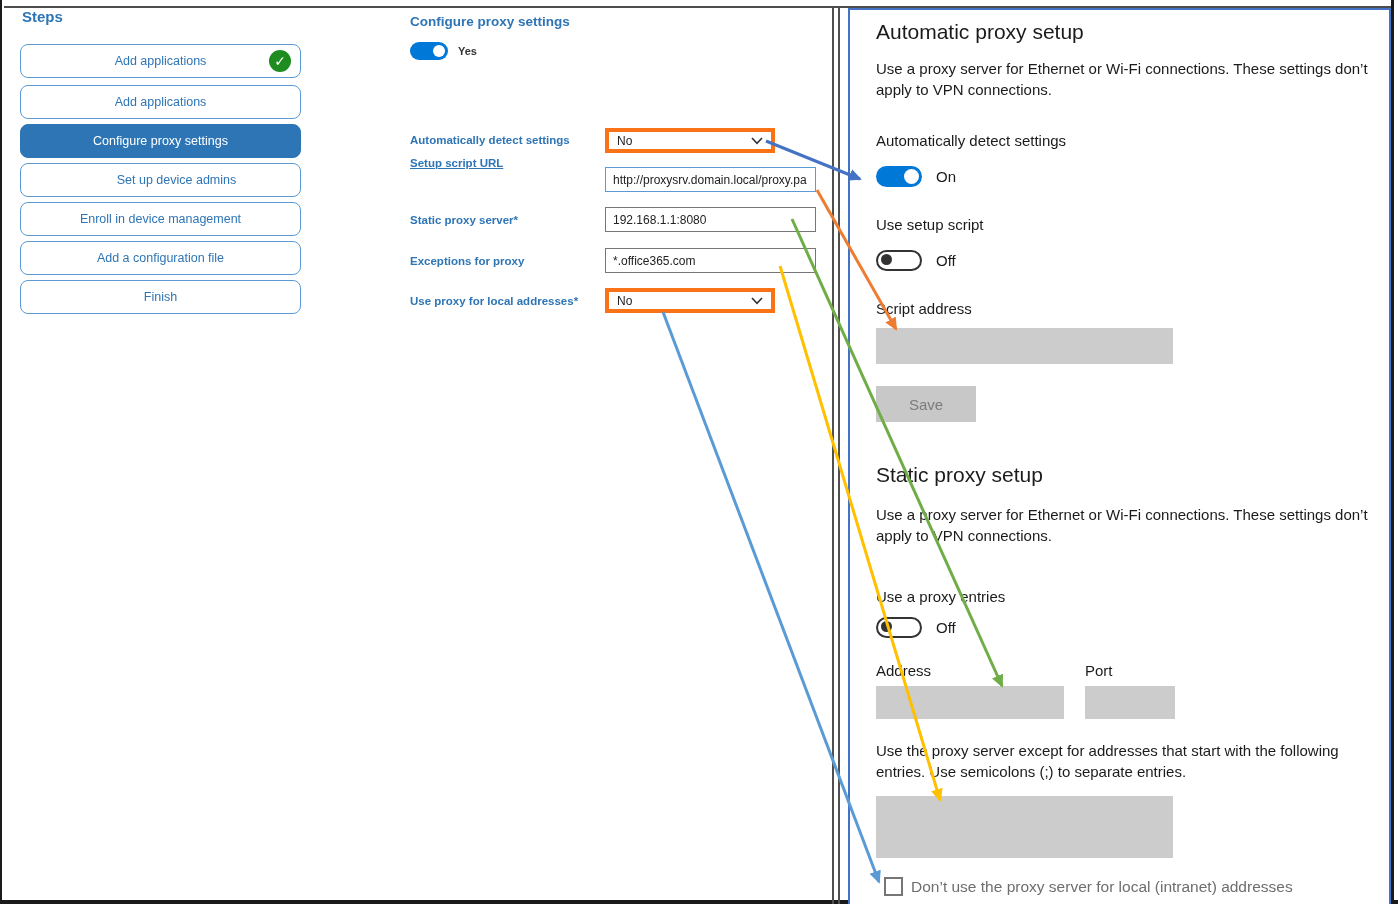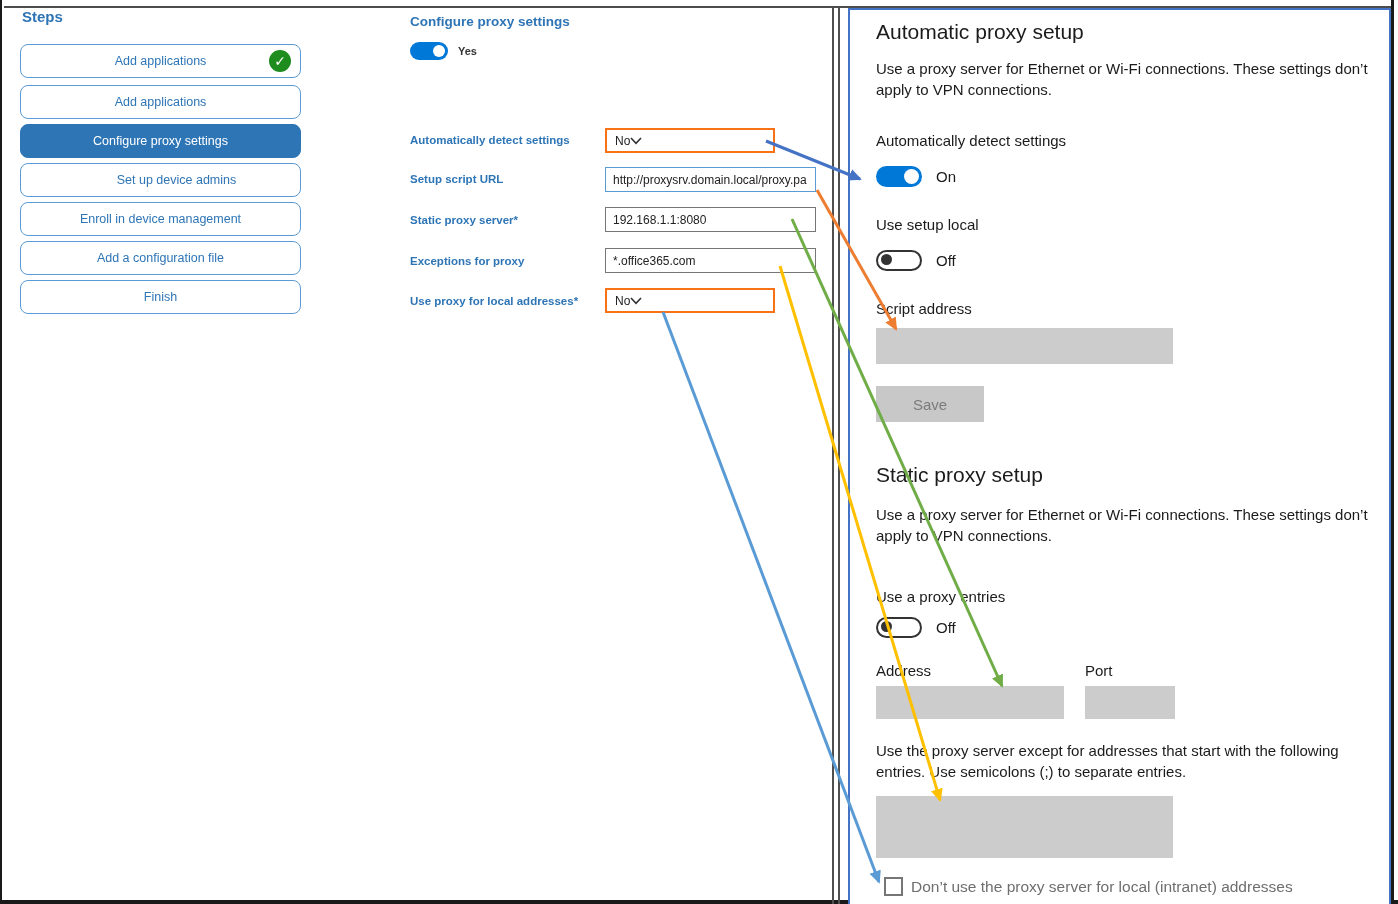--- a/index.html
+++ b/index.html
@@ -38,33 +38,33 @@
   .tgl-sm{width:38px;height:18px;}
   .tgl-lg{width:46px;height:21px;}
   .yes-label{left:458px;top:45px;font-size:11px;font-weight:bold;color:#333;}
   .fld-label{left:410px;width:195px;font-size:11.5px;font-weight:bold;color:#2E75B6;}
   .txt-input{
     left:605px;width:211px;height:25px;border:1px solid #767676;background:#fff;
     font-family:inherit;font-size:12px;color:#222;padding:0 7px;box-sizing:border-box;
   }
   .txt-input.focused{border:1.5px solid #5B9BD5;}
   .dropdown{
-    left:605px;width:170px;height:25px;border:2px solid #f97316;background:#fff;
+    left:605px;width:170px;height:25px;border:4px solid #f97316;background:#fff;
     font-size:12px;color:#222;display:flex;align-items:center;box-sizing:border-box;
-    padding:0 8px;cursor:pointer;
+    padding:0 8px;justify-content:space-between;cursor:pointer;
   }
   
   .win-panel{left:848px;top:8px;width:543px;height:900px;border:2px solid #4472C4;
     box-sizing:border-box;background:#fff;}
   .h-set{font-size:21px;font-weight:400;color:#1b1b1b;}
   .p-set{font-size:15px;line-height:21px;color:#1b1b1b;width:512px;}
   .lbl-set{font-size:15px;color:#1b1b1b;}
   .state-label{font-size:15px;color:#1b1b1b;}
   .gray-box{background:#cccccc;}
-  .save-btn{left:876px;top:386px;width:108px;height:36px;background:#c8c8c8;border:none;
+  .save-btn{left:876px;top:386px;width:100px;height:36px;background:#c8c8c8;border:none;
     color:#7b7b7b;font-size:15px;font-family:inherit;cursor:pointer;}
   .chk{left:884px;top:877px;width:19px;height:19px;border:2px solid #767676;background:#fff;
     box-sizing:border-box;cursor:pointer;}
   .chk-label{left:911px;top:878px;font-size:15.5px;color:#6e6e6e;}
   .port-label{left:1085px;}
   #arrow-layer{position:absolute;left:0;top:0;pointer-events:none;}
 </style>
 </head>
 <body>
 
@@ -105,21 +105,21 @@
 <div class="abs yes-label">Yes</div>
 
 <div class="abs fld-label" style="top:134px;">Automatically detect settings</div>
 <div class="abs dropdown" style="top:128px;">
   <span>No</span>
   <span><svg width="12" height="8" viewBox="0 0 12 8">
         <polyline points="1,1 6,6.4 11,1" fill="none" stroke="#333" stroke-width="1.6"></polyline>
       </svg></span>
 </div>
 
-<div class="abs fld-label" style="top:173px;">Setup script URL</div>
+<div class="abs fld-label" style="top:157px;text-decoration:underline;">Setup script URL</div>
 <input class="abs txt-input focused" style="top: 167px;" value="http://proxysrv.domain.local/proxy.pa">
 
 <div class="abs fld-label" style="top:214px;">Static proxy server*</div>
 <input class="abs txt-input" style="top: 207px;" value="192.168.1.1:8080">
 
 <div class="abs fld-label" style="top:255px;">Exceptions for proxy</div>
 <input class="abs txt-input" style="top: 248px;" value="*.office365.com">
 
 <div class="abs fld-label" style="top:295px;">Use proxy for local addresses*</div>
 <div class="abs dropdown" style="top:288px;">
@@ -131,21 +131,21 @@
 
 <div class="abs win-panel"></div>
 
 <div class="abs h-set" style="left:876px;top:20px;">Automatic proxy setup</div>
 <div class="abs p-set" style="left:876px;top:58px;">Use a proxy server for Ethernet or Wi-Fi connections. These settings don’t apply to VPN connections.</div>
 
 <div class="abs lbl-set" style="left:876px;top:132px;">Automatically detect settings</div>
 <div class="abs tgl tgl-lg on" style="left:876px;top:166px;"></div>
 <div class="abs state-label" style="left:936px;top:168px;">On</div>
 
-<div class="abs lbl-set" style="left:876px;top:216px;">Use setup local</div>
+<div class="abs lbl-set" style="left:876px;top:216px;">Use setup script</div>
 <div class="abs tgl tgl-lg off" style="left:876px;top:250px;"></div>
 <div class="abs state-label" style="left:936px;top:252px;">Off</div>
 
 <div class="abs lbl-set" style="left:876px;top:300px;">Script address</div>
 <div class="abs gray-box" style="left:876px;top:328px;width:297px;height:36px;"></div>
 
 <button class="abs save-btn">Save</button>
 
 <div class="abs h-set" style="left:876px;top:463px;">Static proxy setup</div>
 <div class="abs p-set" style="left:876px;top:504px;">Use a proxy server for Ethernet or Wi-Fi connections. These settings don’t apply to VPN connections.</div>

